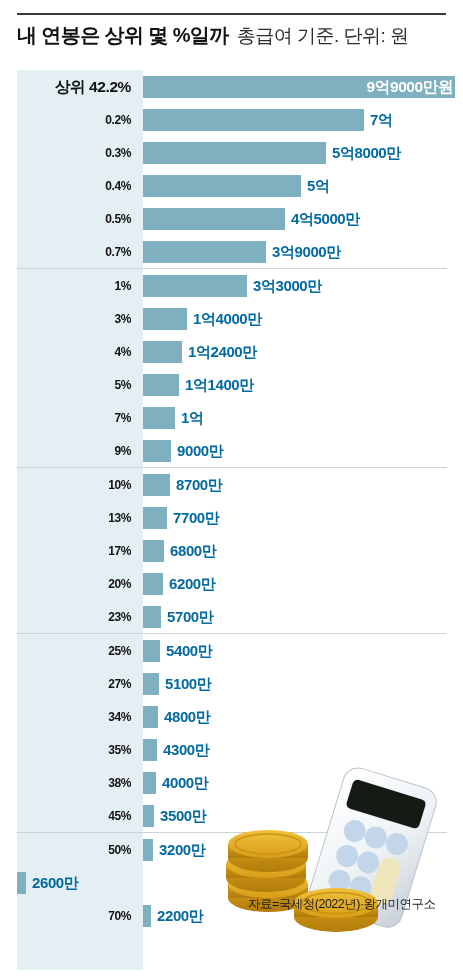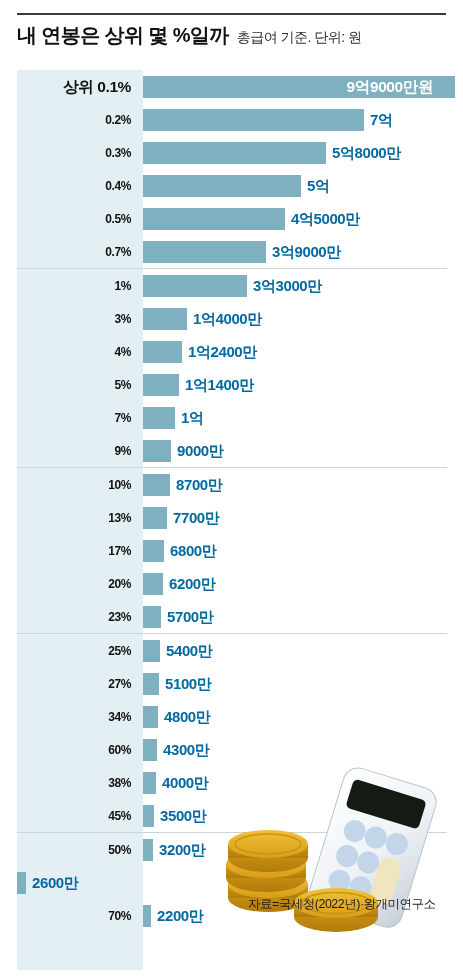--- a/index.html
+++ b/index.html
@@ -18,21 +18,21 @@
   }
 
   .header{
     position:absolute;left:17px;top:22px;width:430px;height:32px;
     display:flex;align-items:baseline;gap:8px;white-space:nowrap;
   }
   .title{
     font-size:20px;font-weight:bold;color:#111;letter-spacing:-0.6px;
   }
   .subtitle{
-    font-size:14px;font-weight:normal;color:#2c2c2c;letter-spacing:-0.5px;
+    font-size:19px;font-weight:normal;color:#2c2c2c;letter-spacing:-0.5px;
   }
 
   
   .body{
     position:absolute;left:17px;top:70px;width:430px;height:900px;
   }
   .label-panel{
     position:absolute;left:0;top:0;width:126px;height:900px;
     background:#e4eff4;
   }
@@ -57,21 +57,21 @@
   }
   .bar{
     height:22px;background:#7fb0c0;flex:0 0 auto;
   }
   .bar-value{
     font-size:15px;font-weight:bold;color:#0369a1;letter-spacing:-0.4px;
     margin-left:6px;white-space:nowrap;line-height:1;
   }
   .row.highlight .bar{background:#7fb0c0;}
   .row.highlight .bar-value{
-    color:#ffffff;margin-left:16px;position:absolute;right:22px;
+    color:#ffffff;margin-left:16px;position:absolute;right:2px;
     font-size:15.5px;
   }
 
   
   .illustration{
     position:absolute;left:222px;top:765px;width:228px;height:175px;
     pointer-events:none;
   }
   .source{
     position:absolute;left:0;top:0;width:463px;height:0;
@@ -92,21 +92,21 @@
   <div class="header">
     <span class="title">내 연봉은 상위 몇 %일까</span>
     <span class="subtitle">총급여 기준. 단위: 원</span>
   </div>
 
   <div class="body">
     <div class="label-panel"></div>
     <div class="groups" id="groups">
         <div class="group">
           <div class="row highlight">
-            <div class="row-label first">상위 0.1%</div>
+            <div class="row-label first">상위 42.2%</div>
             <div class="bar-zone">
               <div class="bar" style="width: 312px;"></div>
               <span class="bar-value">9억9000만원</span>
             </div>
           </div>
           <div class="row">
             <div class="row-label">0.2%</div>
             <div class="bar-zone">
               <div class="bar" style="width: 221px;"></div>
               <span class="bar-value">7억</span>
@@ -238,21 +238,21 @@
             </div>
           </div>
           <div class="row">
             <div class="row-label">34%</div>
             <div class="bar-zone">
               <div class="bar" style="width: 15px;"></div>
               <span class="bar-value">4800만</span>
             </div>
           </div>
           <div class="row">
-            <div class="row-label">60%</div>
+            <div class="row-label">35%</div>
             <div class="bar-zone">
               <div class="bar" style="width: 14px;"></div>
               <span class="bar-value">4300만</span>
             </div>
           </div>
           <div class="row">
             <div class="row-label">38%</div>
             <div class="bar-zone">
               <div class="bar" style="width: 13px;"></div>
               <span class="bar-value">4000만</span>

